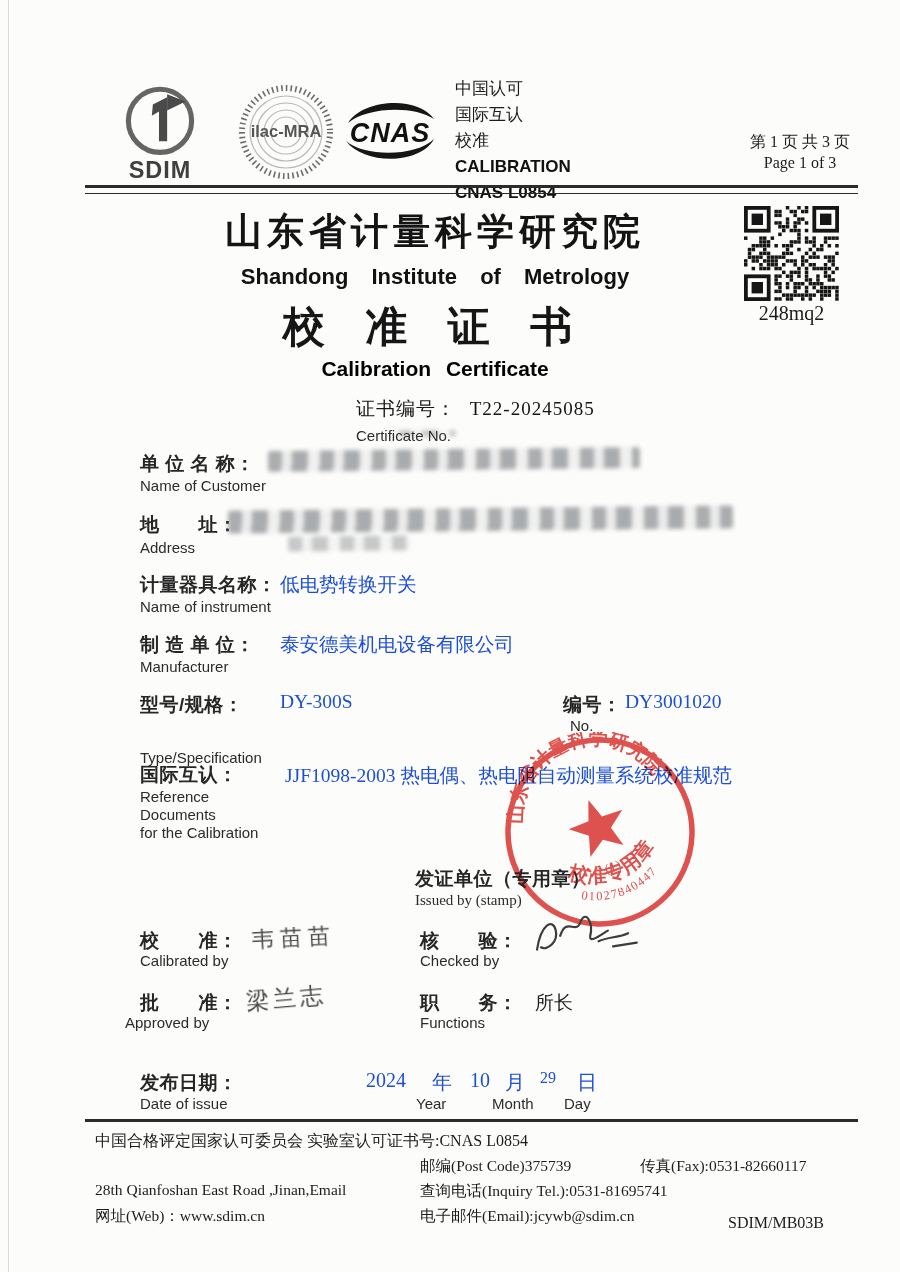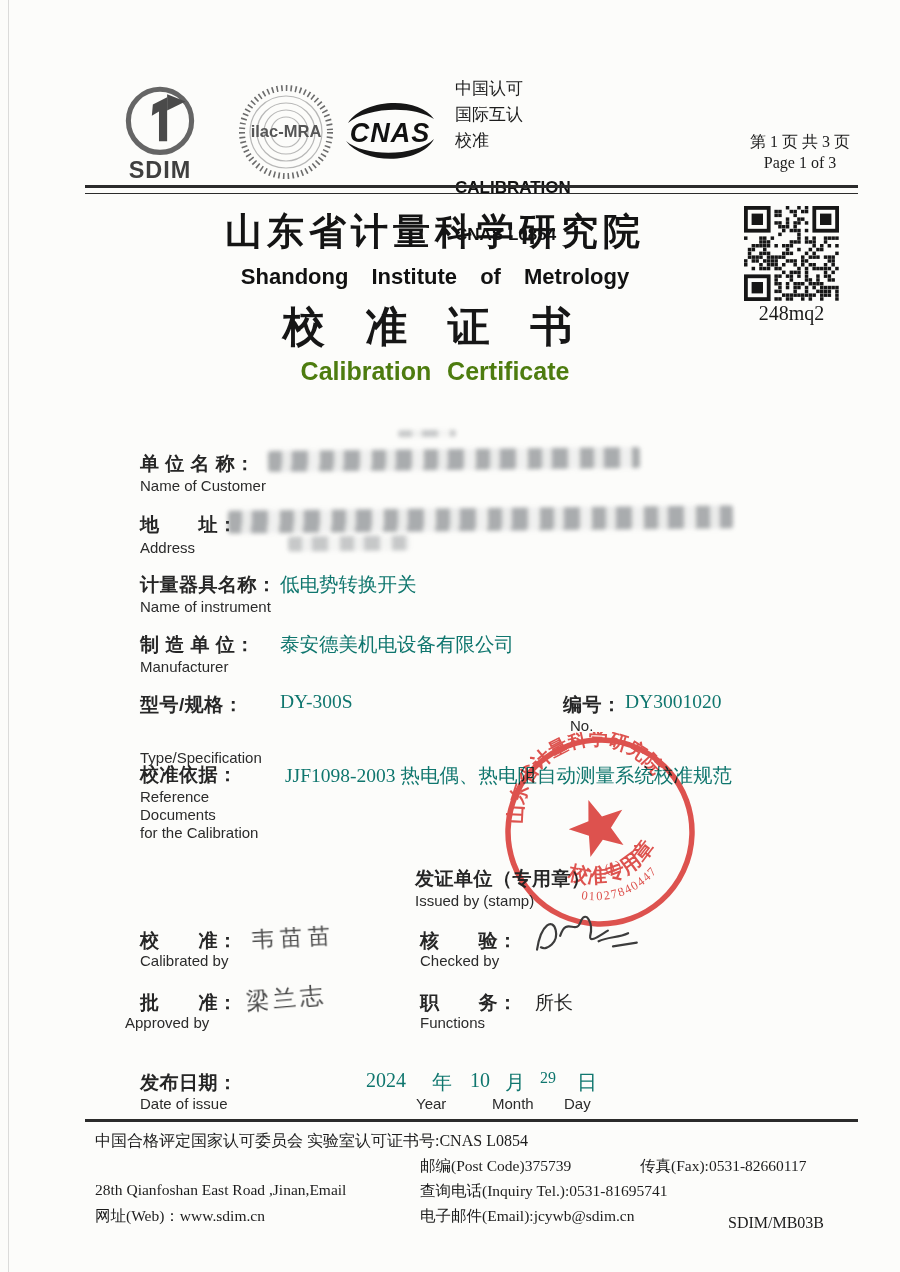--- a/index.html
+++ b/index.html
@@ -3,37 +3,37 @@
 <meta charset="utf-8">
 <style>
   html,body{margin:0;padding:0;background:#d8d8d8;}
   .page{position:relative;width:900px;height:1272px;background:#fcfcfa;overflow:hidden;
         font-family:"Liberation Serif","DejaVu Serif",serif;color:#1a1a1a;}
   .abs{position:absolute;}
   .scan-line{left:8px;top:0;width:1px;height:100%;background:#bfbfbf;opacity:.55;}
 
   
   .accred-cn{font-size:17px;line-height:26px;color:#1d1d1d;}
-  .accred-en{font-family:"Liberation Sans",sans-serif;font-weight:bold;font-size:17px;line-height:26px;color:#111;margin-top:21px;}
+  .accred-en{font-family:"Liberation Sans",sans-serif;font-weight:bold;font-size:17px;line-height:26px;color:#111;}
   .pagenum{font-size:16px;line-height:21px;text-align:center;color:#1d1d1d;}
   .header-rule{left:85px;top:185px;width:773px;height:5px;border-top:3px solid #2b2b2b;border-bottom:1px solid #2b2b2b;}
 
   
   .t-wrap{left:85px;width:700px;text-align:center;}
   .t-cn{font-size:37px;font-weight:bold;letter-spacing:5px;color:#141414;}
   .t-en{font-family:"Liberation Sans",sans-serif;font-weight:bold;font-size:22px;word-spacing:17px;color:#111;}
   .c-cn{font-size:42px;font-weight:bold;letter-spacing:15px;color:#161616;}
-  .c-en{font-family:"Liberation Sans",sans-serif;font-weight:bold;font-size:25px;word-spacing:9px;color:#4d7c0f;}
+  .c-en{font-family:"Liberation Sans",sans-serif;font-weight:bold;font-size:21px;word-spacing:9px;color:#000000;}
   .certno-cn{font-size:19px;color:#151515;letter-spacing:1px;}
   .certno-en{font-family:"Liberation Sans",sans-serif;font-size:15px;color:#2a2a2a;margin-top:5px;}
 
   
   .cnl{font-family:"Liberation Sans",sans-serif;font-weight:bold;font-size:19px;letter-spacing:.5px;color:#262626;white-space:nowrap;}
   .enl{font-family:"Liberation Sans",sans-serif;font-size:15px;color:#2b2b2b;white-space:nowrap;}
-  .val{font-size:19.5px;color:#0f766e;white-space:nowrap;}
+  .val{font-size:19.5px;color:#1d4ed8;white-space:nowrap;}
   .val-sans{font-family:"Liberation Sans",sans-serif;font-size:19px;color:#222;white-space:nowrap;}
 
   .smudge{position:absolute;border-radius:3px;filter:blur(2px);transform:rotate(-.6deg);
     background:repeating-linear-gradient(92deg, rgba(90,95,100,.5) 0 14px, rgba(150,155,160,.18) 14px 24px,
       rgba(70,75,82,.45) 24px 40px, rgba(172,174,178,.15) 40px 52px);}
   .smudge.light{opacity:.65;}
 
   
   .stamp{left:500px;top:732px;width:200px;height:200px;mix-blend-mode:multiply;opacity:.9;}
 
@@ -316,20 +316,27 @@
         <rect x="41.80" y="91.20" width="3.50" height="3.50"></rect>
         <rect x="45.60" y="91.20" width="3.50" height="3.50"></rect>
         <rect x="57.00" y="91.20" width="3.50" height="3.50"></rect>
         <rect x="64.60" y="91.20" width="3.50" height="3.50"></rect>
         <rect x="76.00" y="91.20" width="3.50" height="3.50"></rect>
         <rect x="91.20" y="91.20" width="3.50" height="3.50"></rect>
       </g>
   </svg>
   <div class="abs" style="left:744px;top:302px;width:95px;text-align:center;font-size:20px;">248mq2</div>
 
+  <div class="abs" style="left:356px;top:396px;">
+    <div class="certno-cn">
+      <span>证书编号：</span>
+      <span style="margin-left:8px;">T22-20245085</span>
+    </div>
+    <div class="certno-en">Certificate No.</div>
+  </div>
   <div class="smudge light" style="left:398px;top:430px;width:58px;height:7px;"></div>
 
   <div class="abs cnl" style="left:140px;top:451px;">单 位 名 称：</div>
   <div class="abs enl" style="left:140px;top:477px;">Name of Customer</div>
   <div class="smudge" style="left:268px;top:449px;width:372px;height:21px;"></div>
 
   <div class="abs cnl" style="left:140px;top:512px;">地　　址：</div>
   <div class="abs enl" style="left:140px;top:539px;">Address</div>
   <div class="smudge" style="left:228px;top:508px;width:505px;height:23px;"></div>
   <div class="smudge light" style="left:288px;top:536px;width:122px;height:15px;"></div>
@@ -342,21 +349,21 @@
   <div class="abs enl" style="left:140px;top:658px;">Manufacturer</div>
   <div class="abs val" style="left:280px;top:631px;">泰安德美机电设备有限公司</div>
 
   <div class="abs cnl" style="left:140px;top:692px;">型号/规格：</div>
   <div class="abs enl" style="left:140px;top:717px;margin-top:32px;">Type/Specification</div>
   <div class="abs val" style="left:280px;top:691px;">DY-300S</div>
   <div class="abs cnl" style="left:563px;top:692px;">编号：</div>
   <div class="abs enl" style="left:570px;top:717px;">No.</div>
   <div class="abs val" style="left:625px;top:691px;">DY3001020</div>
 
-  <div class="abs cnl" style="left:140px;top:762px;">校准依据：</div>
+  <div class="abs cnl" style="left:140px;top:762px;">国际互认：</div>
   <div class="abs val" style="left:285px;top:762px;">JJF1098-2003 热电偶、热电阻自动测量系统校准规范</div>
   <div class="abs enl" style="left:140px;top:788px;">Reference</div>
   <div class="abs enl" style="left:140px;top:806px;">Documents</div>
   <div class="abs enl" style="left:140px;top:824px;">for the Calibration</div>
 
   <svg class="abs stamp" viewBox="0 0 200 200">
     <g transform="rotate(-20 100 100)" fill="#dd403c">
       <circle cx="100" cy="100" r="92" fill="none" stroke="#dd403c" stroke-width="5.5"></circle>
       <path id="sealTop" d="M27 85 A73 73 0 0 1 173 85" fill="none"></path>
       <text font-size="19" font-weight="bold" font-family="Liberation Serif, serif">
@@ -369,21 +376,21 @@
       </text>
       <text x="100" y="142" text-anchor="middle" font-size="14">(1)</text>
       <path id="sealNum" d="M38 138 A80 80 0 0 0 162 138" fill="none"></path>
       <text font-size="12.5" letter-spacing="1.5">
         <textPath href="#sealNum" startOffset="50%" text-anchor="middle">01027840447</textPath>
       </text>
     </g>
   </svg>
 
   <div class="abs cnl" style="left:415px;top:866px;">发证单位（专用章）</div>
-  <div class="abs enl" style="left:415px;top:892px;">Issued by (stamp)</div>
+  <div class="abs enl" style="left:415px;top:892px;font-family:Liberation Serif, serif;">Issued by (stamp)</div>
 
   <div class="abs cnl" style="left:140px;top:928px;">校　　准：</div>
   <div class="abs enl" style="left:140px;top:952px;">Calibrated by</div>
   <div class="abs hand" style="left:252px;top:923px;">韦苗苗</div>
 
   <div class="abs cnl" style="left:420px;top:928px;">核　　验：</div>
   <div class="abs enl" style="left:420px;top:952px;">Checked by</div>
   <svg class="abs" style="left:528px;top:908px;transform:rotate(-4deg);" width="120" height="50" viewBox="0 0 120 50">
     <path d="M8 38 C14 12 26 8 28 20 C30 32 18 40 12 36 M32 26 C40 6 48 28 54 12 C60 2 66 16 62 28 C60 36 72 28 80 24 M70 34 C80 30 90 32 100 28 M84 40 L108 38" fill="none" stroke="#3c3c3c" stroke-width="2.2" stroke-linecap="round"></path>
   </svg>

